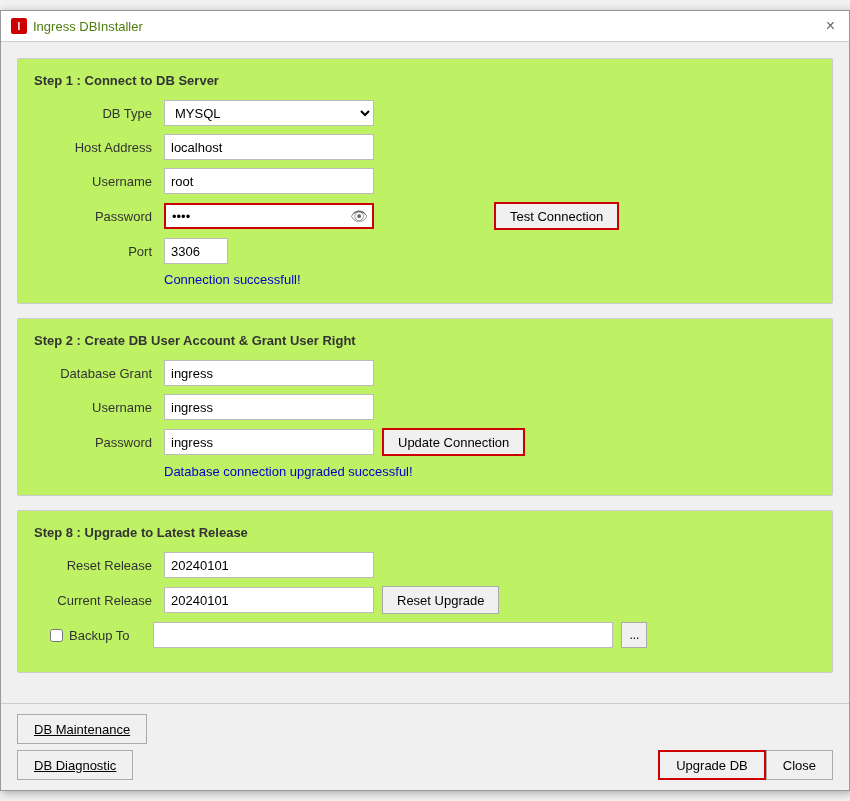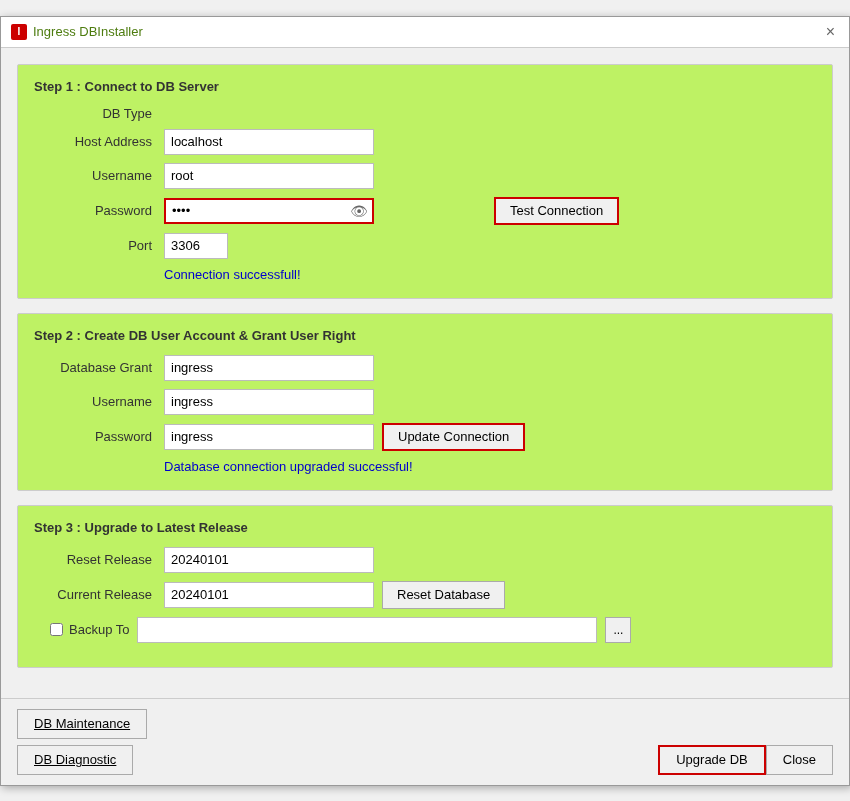--- a/index.html
+++ b/index.html
@@ -180,20 +180,25 @@
     <button class="title-bar-close" data-name="close-window-button">×</button>
   </div>
 
   <div class="content" data-name="content-area">
 
     <div class="section" data-name="step1-section">
       <div class="section-title" data-name="step1-title">Step 1 : Connect to DB Server</div>
 
       <div class="form-row" data-name="db-type-row">
         <span class="form-label" data-name="db-type-label">DB Type</span>
+        <select class="form-input input-normal" data-name="db-type-select">
+          <option>MYSQL</option>
+          <option>MSSQL</option>
+          <option>Oracle</option>
+        </select>
       </div>
 
       <div class="form-row" data-name="host-row">
         <span class="form-label" data-name="host-label">Host Address</span>
         <input class="form-input input-normal" type="text" data-name="host-input" value="localhost" style="">
       </div>
 
       <div class="form-row" data-name="username-row">
         <span class="form-label" data-name="username-label">Username</span>
         <input class="form-input input-normal" type="text" data-name="username-input" value="root" style="">
@@ -232,36 +237,36 @@
       <div class="form-row" data-name="step2-password-row">
         <span class="form-label" data-name="step2-password-label">Password</span>
         <input class="form-input input-normal" type="text" data-name="step2-password-input" value="ingress" style="">
         <button class="btn btn-outlined-red ml-8" data-name="update-connection-button" style="margin-left: 8px;">Update Connection</button>
       </div>
 
       <div class="success-text" data-name="step2-success-text">Database connection upgraded successful!</div>
     </div>
 
     <div class="section" data-name="step3-section">
-      <div class="section-title" data-name="step3-title">Step 3 : Upgrade to Latest Release</div>
+      <div class="section-title" data-name="step3-title">Step 8 : Upgrade to Latest Release</div>
 
       <div class="form-row" data-name="latest-release-row">
         <span class="form-label" data-name="latest-release-label">Reset Release</span>
         <input class="form-input input-normal" type="text" data-name="latest-release-input" value="20240101" style="">
       </div>
 
       <div class="form-row" data-name="current-release-row">
         <span class="form-label" data-name="current-release-label">Current Release</span>
         <input class="form-input input-normal" type="text" data-name="current-release-input" value="20240101" style="">
-        <button class="btn ml-8" data-name="reset-upgrade-button" style="margin-left: 8px;">Reset Database</button>
+        <button class="btn ml-8" data-name="reset-upgrade-button" style="margin-left: 8px;">Reset Upgrade</button>
       </div>
 
       <div class="form-row" data-name="backup-row" style="margin-left: 16px;">
         <input type="checkbox" data-name="backup-checkbox" style="margin-right: 6px;">
-        <span class="form-label" data-name="backup-label" style="width:auto; text-align:right; padding-right:8px;">Backup To</span>
+        <span class="form-label" data-name="backup-label" style="width:auto; text-align:right; padding-right:24px;">Backup To</span>
         <input class="form-input" type="text" data-name="backup-path-input" style="width: 460px;">
         <button class="ellipsis-btn ml-8" data-name="browse-button">...</button>
       </div>
     </div>
 
   </div>
 
   <div class="bottom-bar" data-name="bottom-bar">
     <div class="bottom-left" data-name="bottom-left-buttons">
       <button class="btn btn-bottom-left" data-name="db-maintenance-button">DB Maintenance</button>

